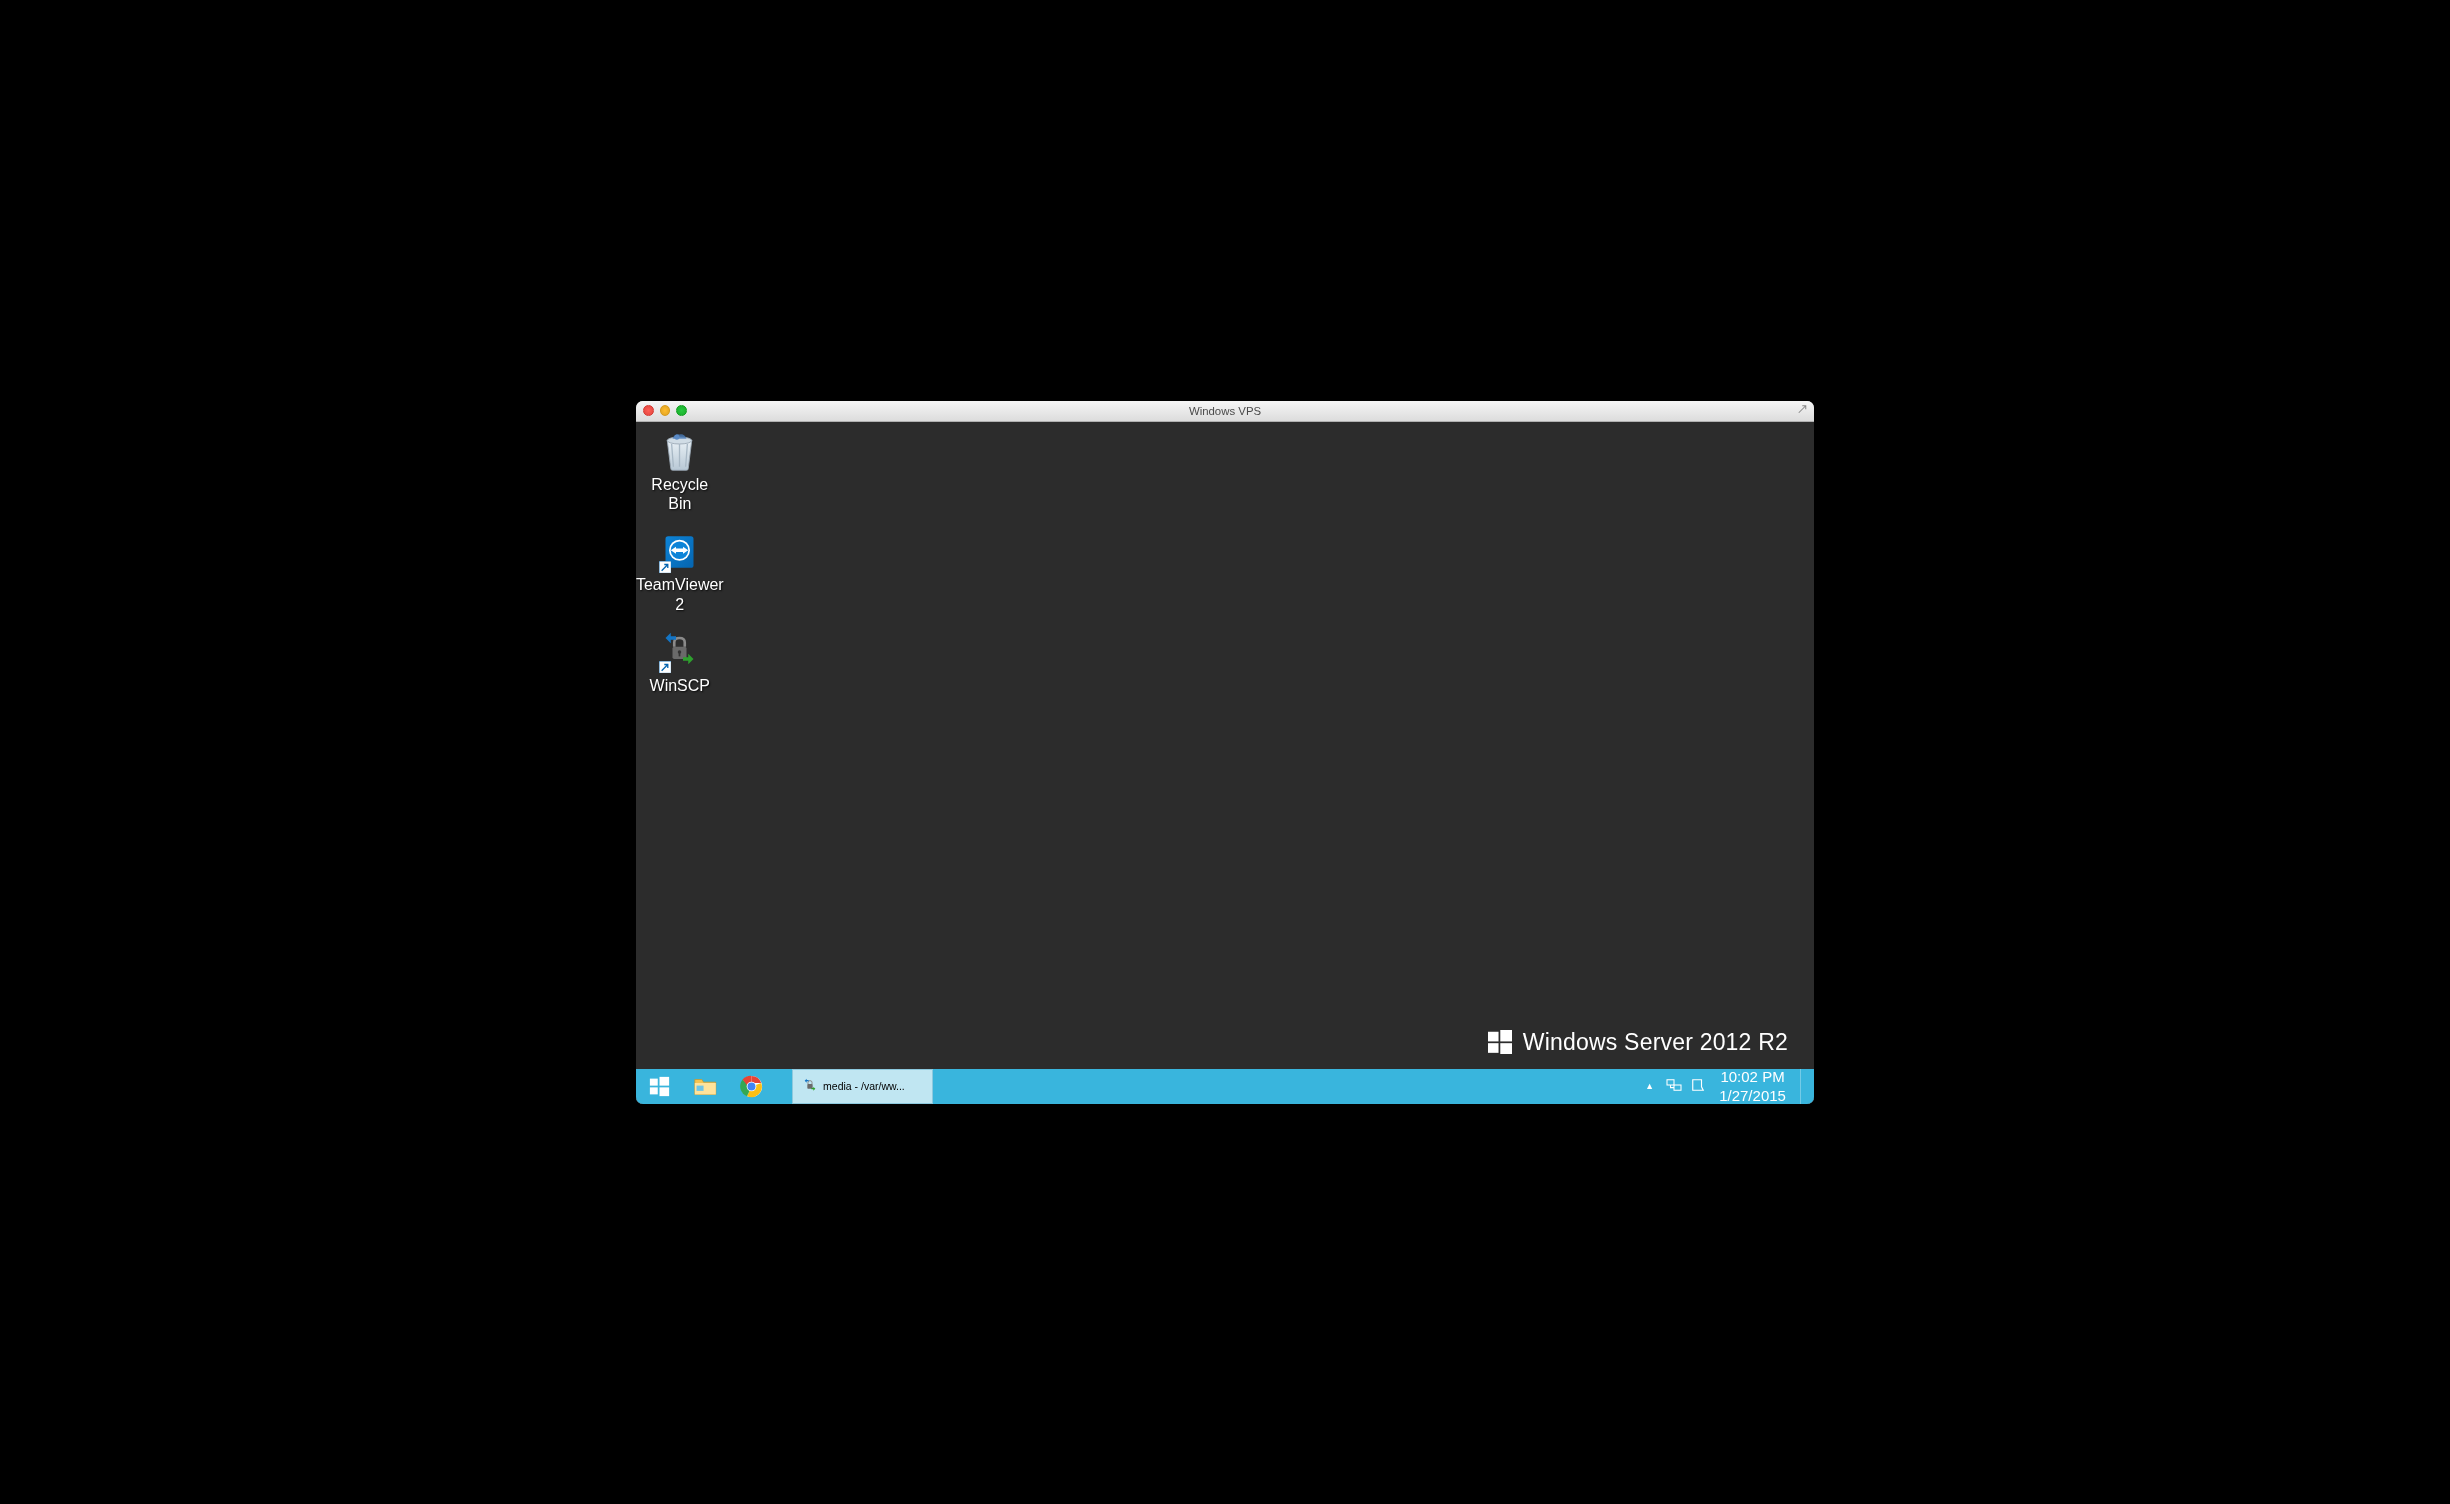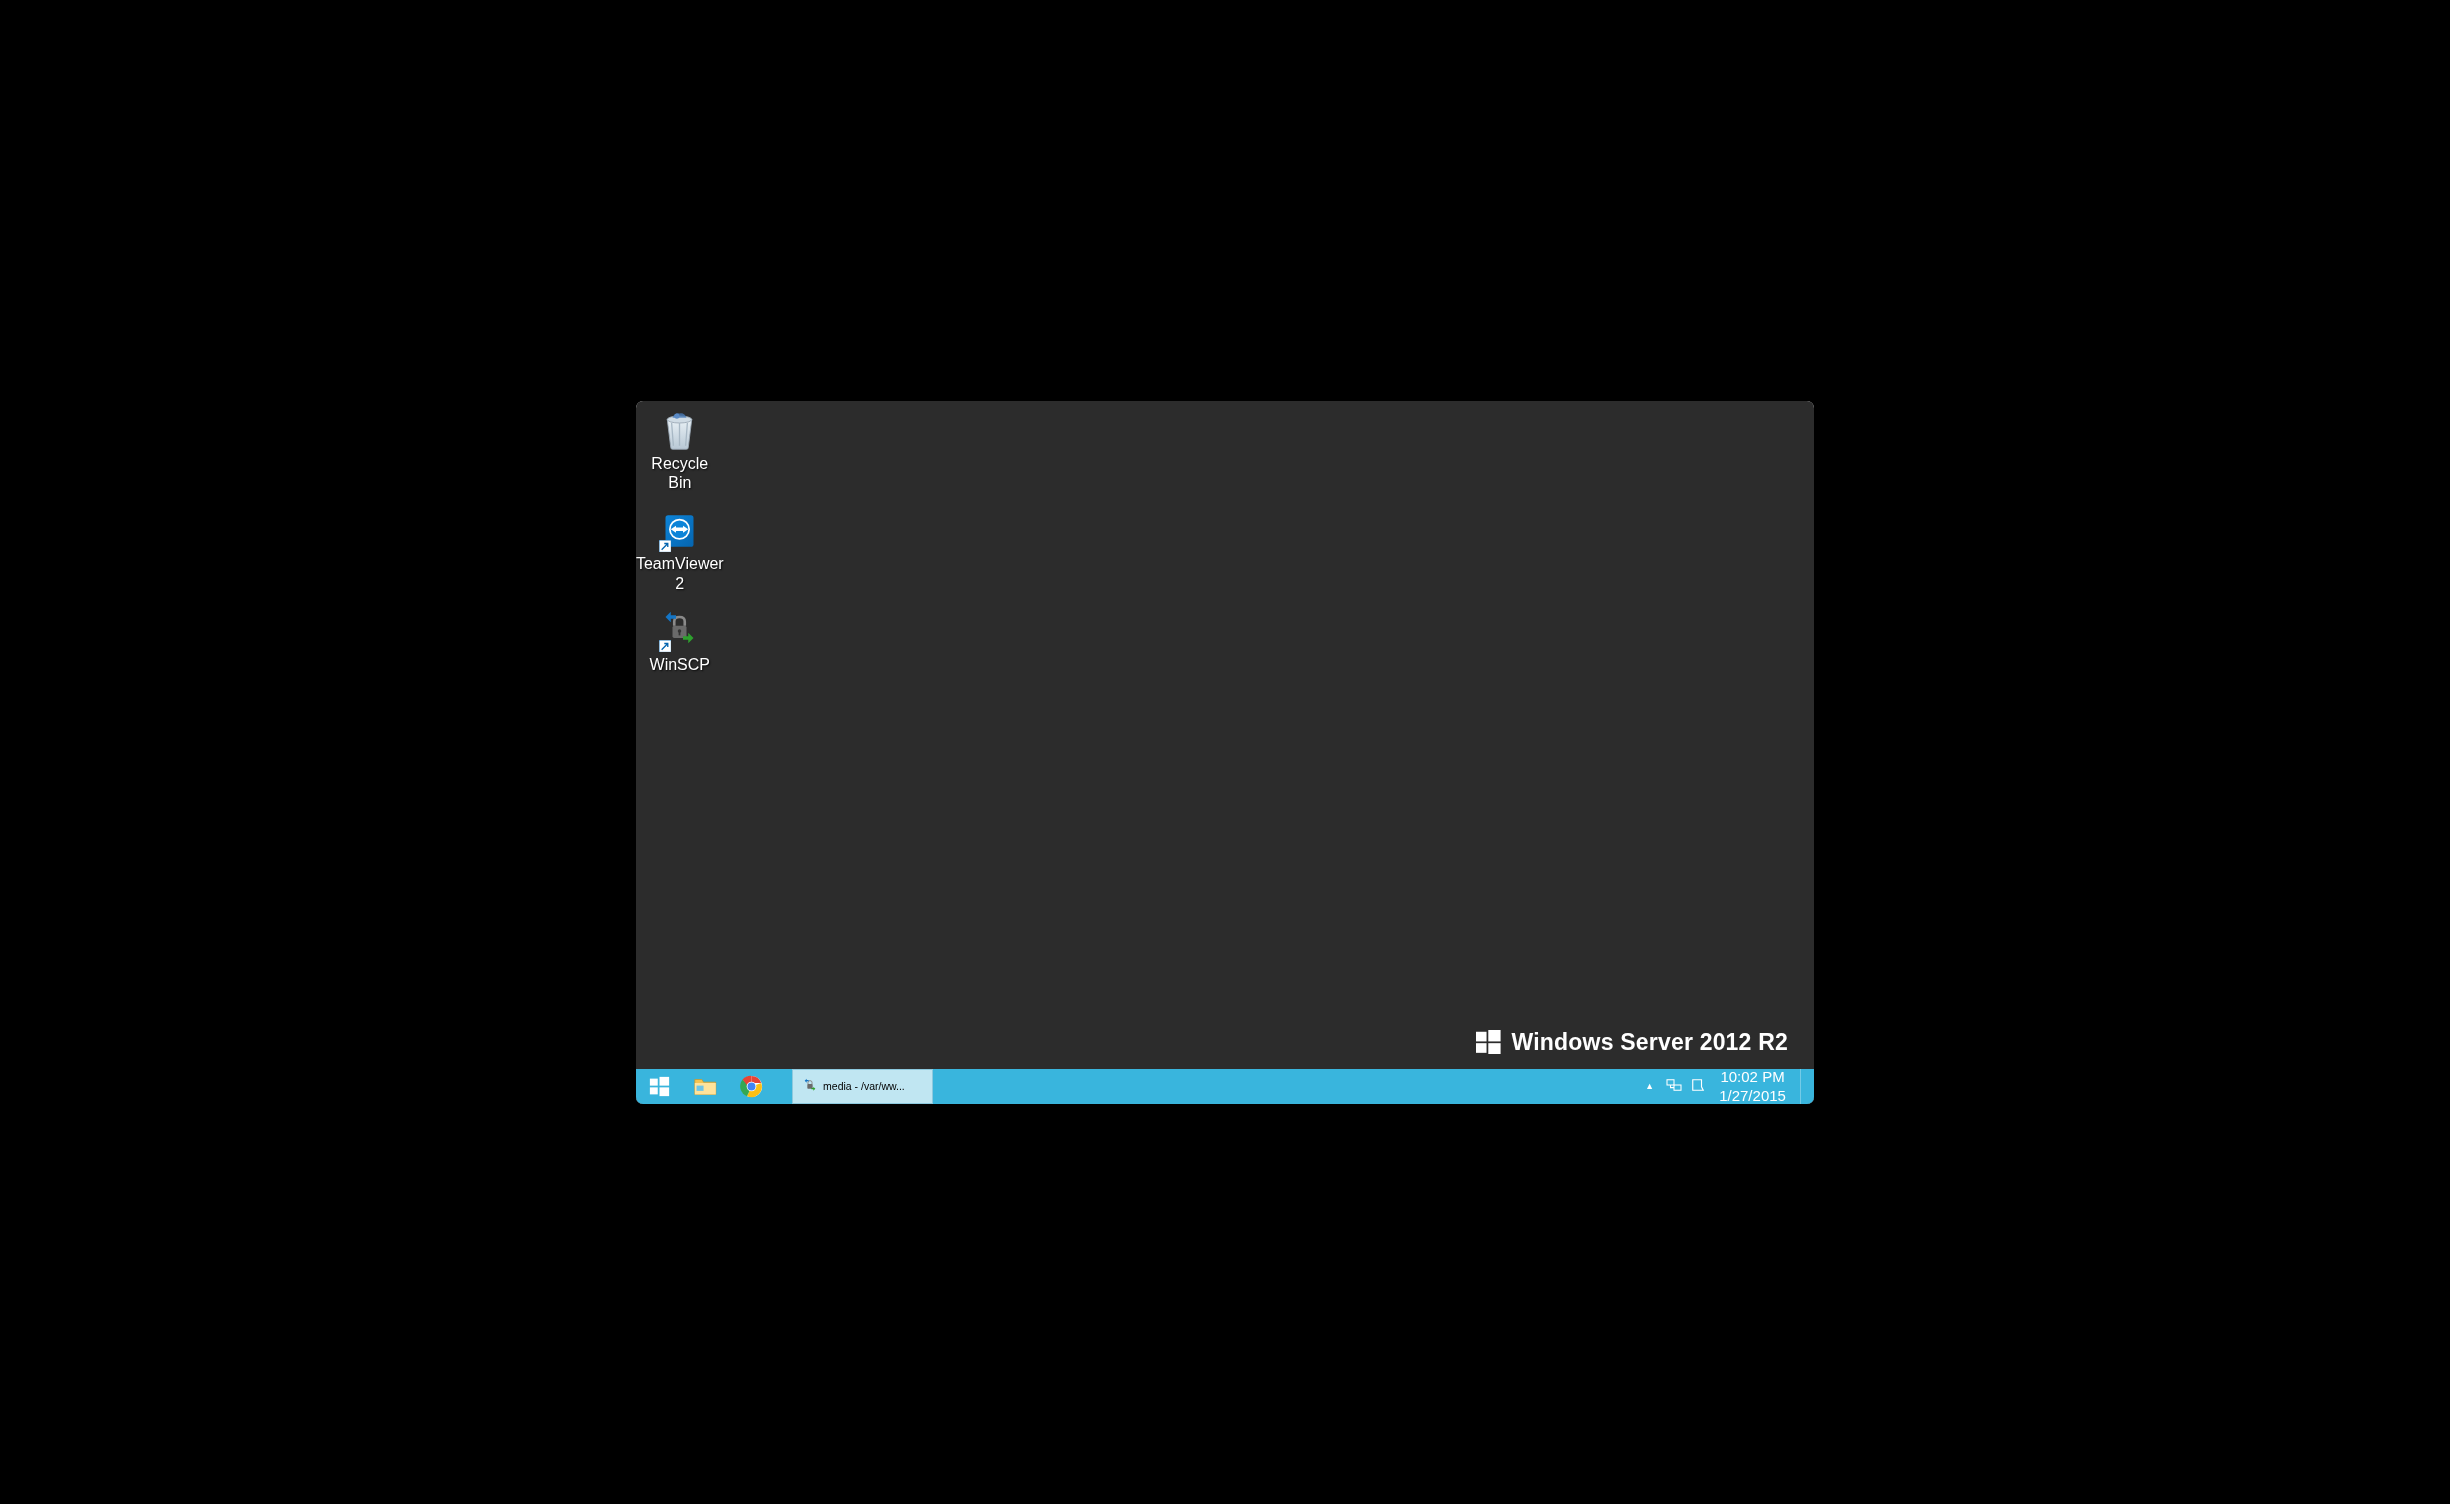--- a/index.html
+++ b/index.html
@@ -100,21 +100,21 @@
       align-items: center;
       gap: 10.5px;
     }
     .watermark-logo {
       width: 24.6px;
       height: 24.6px;
     }
     .watermark-text {
       color: #fff;
       font-size: 23px;
-      font-weight: 700;
+      font-weight: 400;
       letter-spacing: 0.2px;
     }
     .taskbar {
       position: absolute;
       bottom: 0;
       left: 0;
       right: 0;
       height: 35px;
       background: #39b5dd;
       display: flex;
@@ -185,20 +185,33 @@
       bottom: 0;
       left: 0;
       width: 12.3px;
       height: 12.3px;
     }
   </style>
 </head>
 <body>
 
 <div class="mac-window">
+  <div class="mac-titlebar">
+    <div class="traffic-lights">
+      <div class="traffic-light tl-close"></div>
+      <div class="traffic-light tl-min"></div>
+      <div class="traffic-light tl-max"></div>
+    </div>
+    <div class="mac-title">Windows VPS</div>
+    <div class="win-expand">
+      <svg width="10.5" height="10.5" viewBox="0 0 12 12">
+          <path d="M2 10 L10 2 M6 2 H10 V6" stroke="#888" stroke-width="1.2" fill="none"></path>
+        </svg>
+    </div>
+  </div>
 
   <div class="windows-desktop">
 
     <div class="desktop-icons">
 
       <div class="desktop-icon">
         <div class="icon-img" style="position:relative">
           <svg width="39" height="42" viewBox="0 0 44 48">
             <defs>
               <linearGradient id="binGrad" x1="0" y1="0" x2="0" y2="1">

